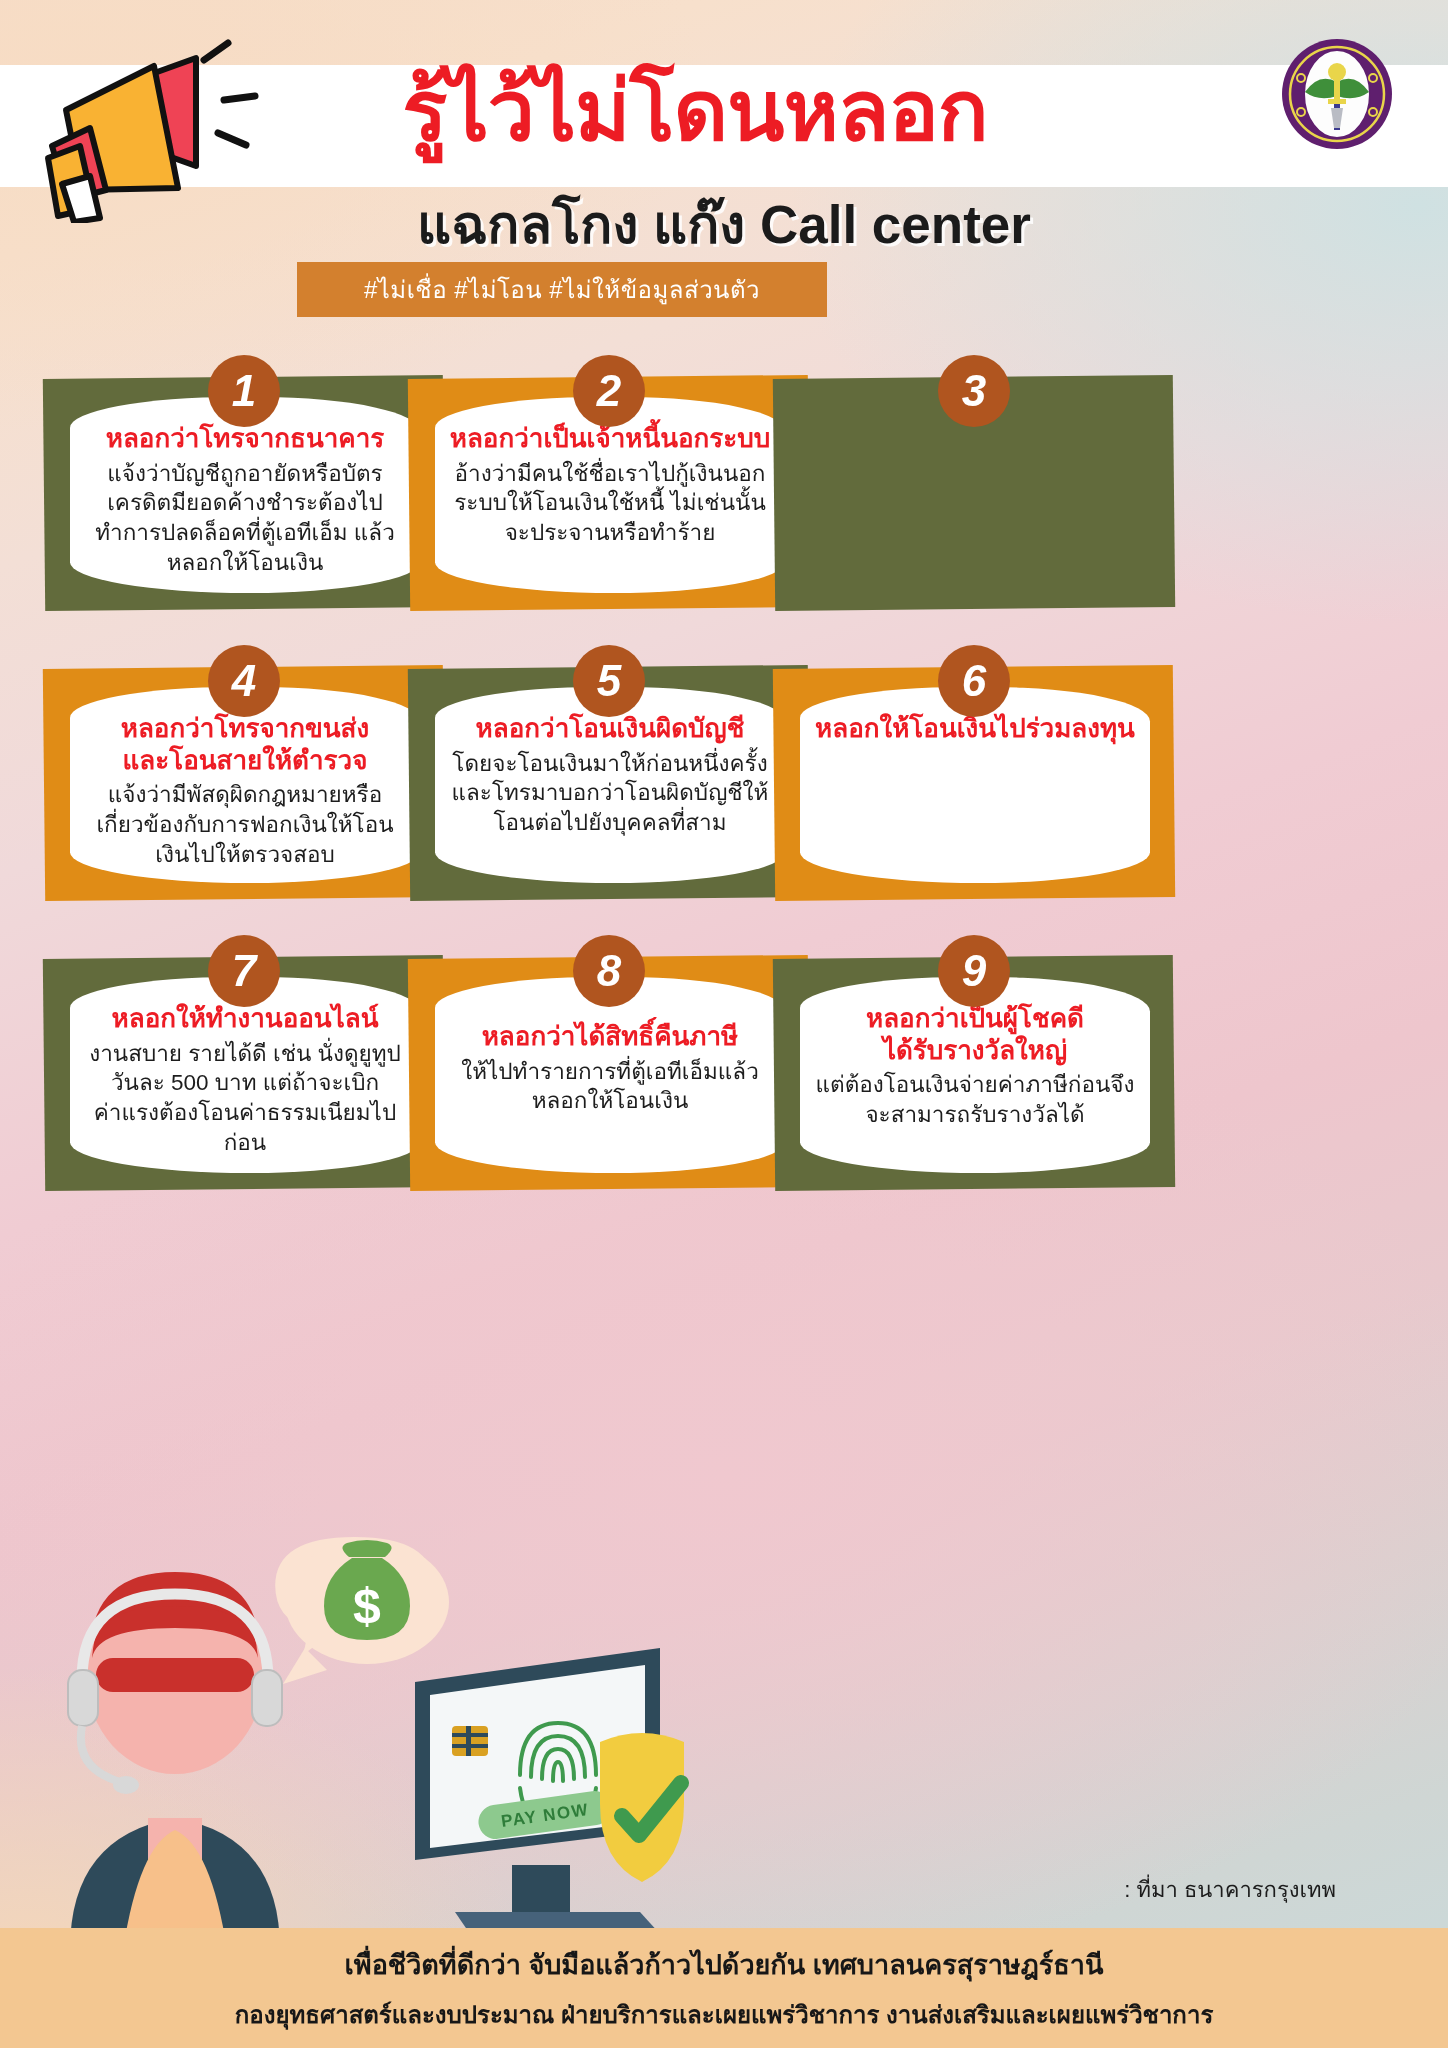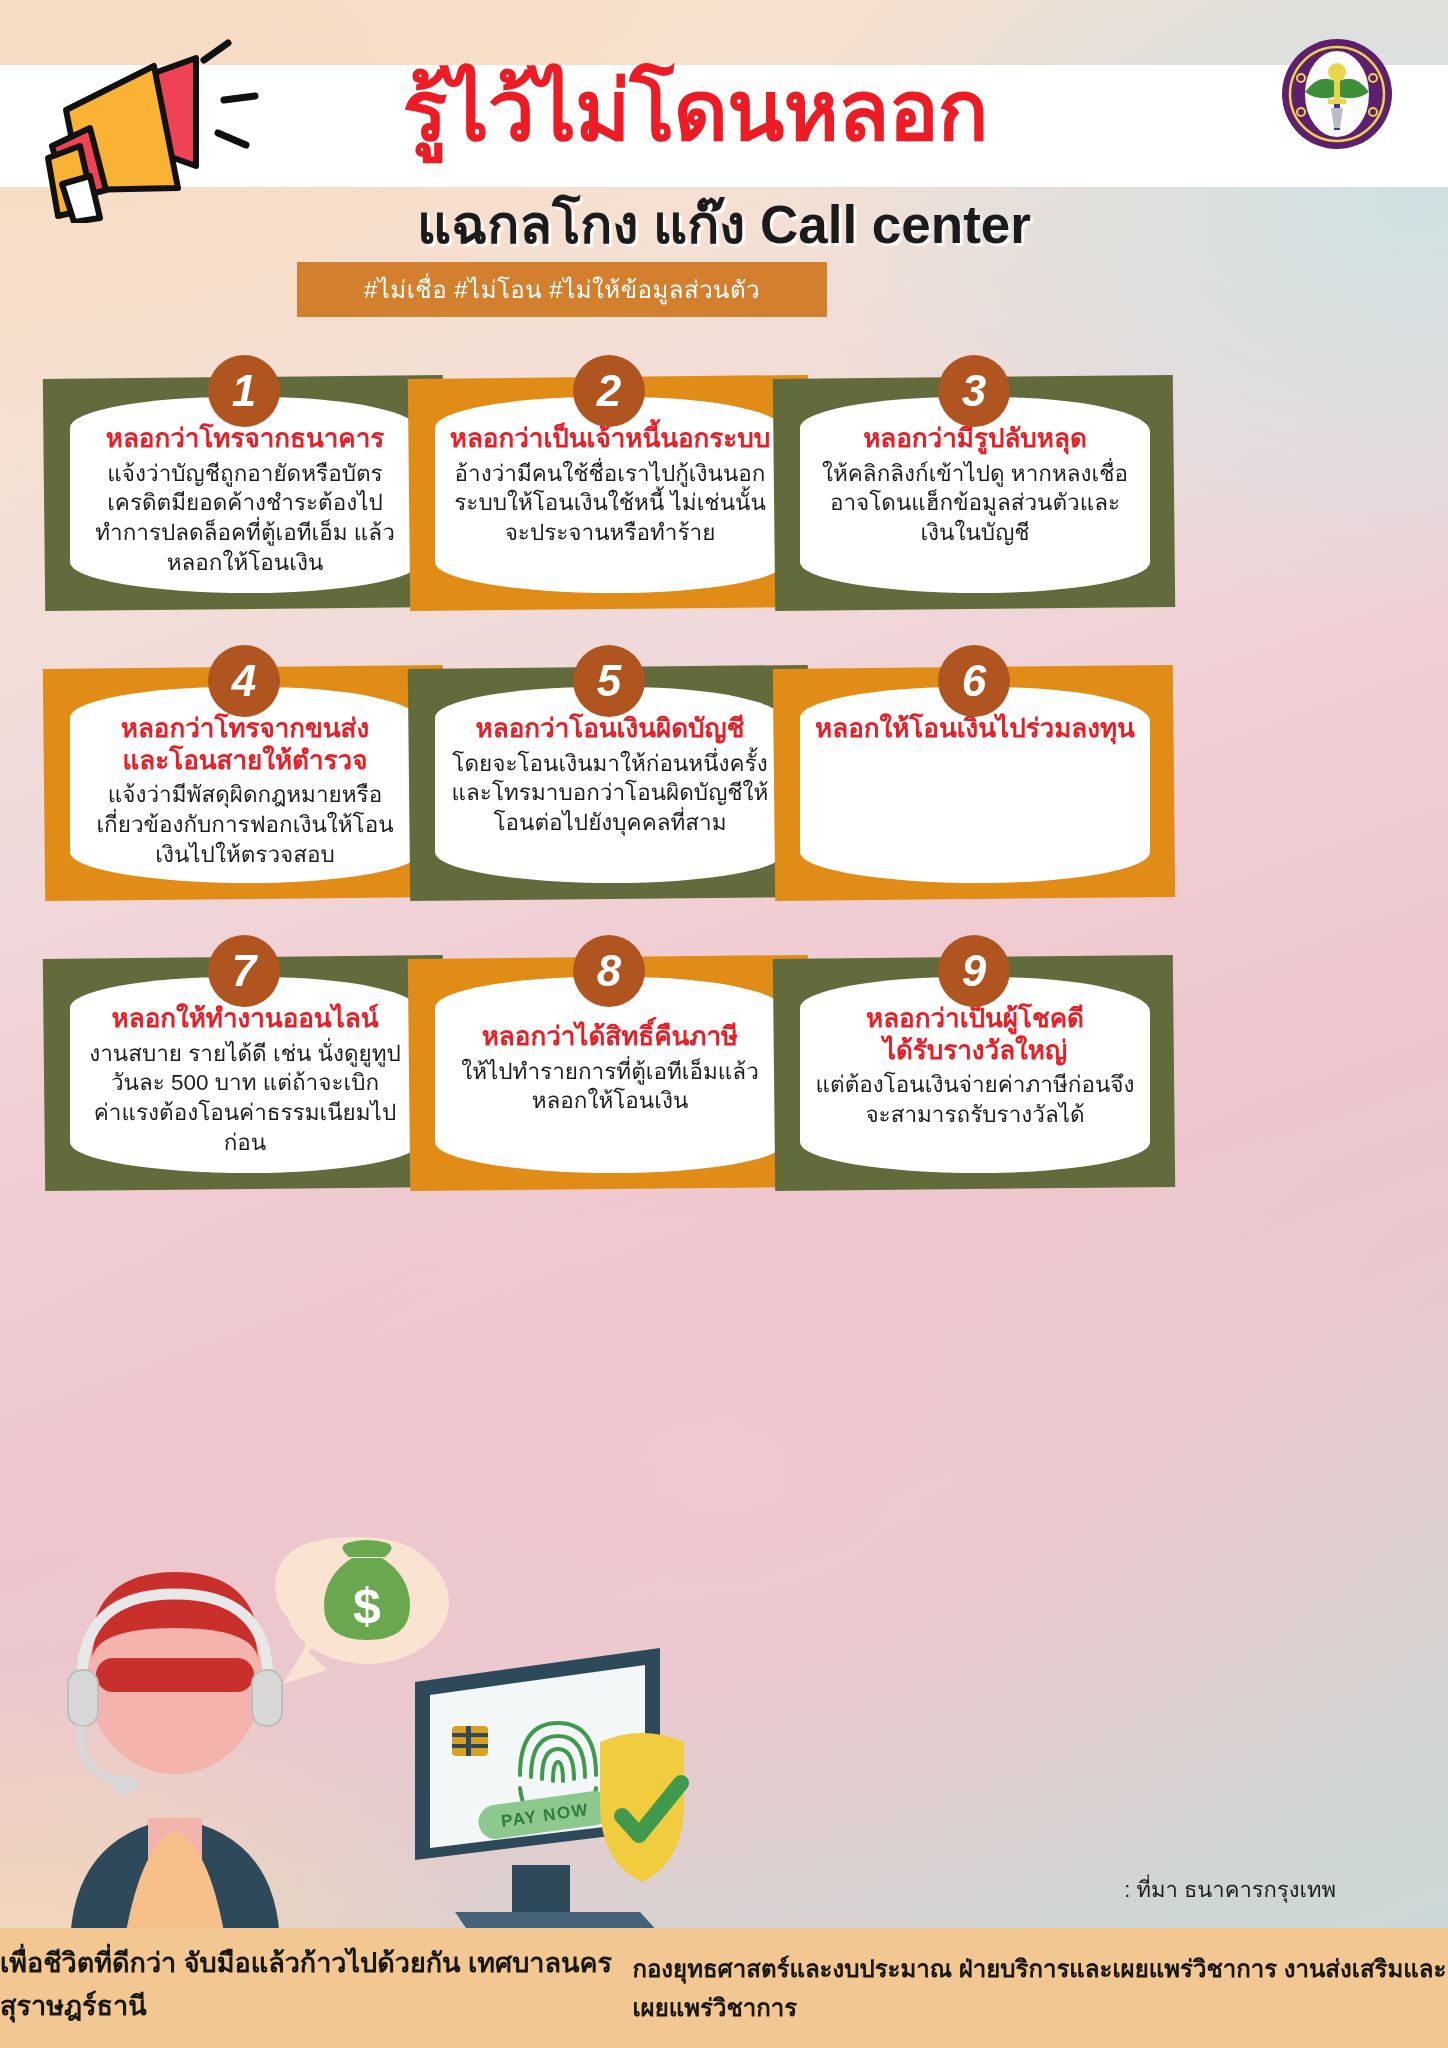--- a/index.html
+++ b/index.html
@@ -95,21 +95,21 @@
 
   
   .illus{position:absolute;left:0;top:1530px;width:780px;height:420px;z-index:3;}
   .source{
     position:absolute;right:112px;top:1872px;font-size:22px;color:#1c1c1c;z-index:6;
   }
 
   
   .footer{
     position:absolute;left:0;bottom:0;width:1448px;height:120px;
-    background:#f3c791;display:flex;flex-direction:row;
+    background:#f3c791;display:flex;flex-direction:column;
     align-items:center;justify-content:center;z-index:7;
   }
   .footer .l1{font-size:27px;font-weight:bold;color:#171717;margin-bottom:9px;}
   .footer .l2{font-size:24px;font-weight:bold;color:#171717;}
 </style>
 </head>
 <body>
 
 <div class="bg-wash"></div>
 <div class="header-band"></div>
@@ -175,24 +175,20 @@
       <div class="plate"></div>
       <div class="badge">2</div>
       <div class="bubble">
         <h3>หลอกว่าเป็นเจ้าหนี้นอกระบบ</h3>
         <p>อ้างว่ามีคนใช้ชื่อเราไปกู้เงินนอกระบบให้โอนเงินใช้หนี้ ไม่เช่นนั้นจะประจานหรือทำร้าย</p>
       </div>
     </div>
     <div class="card green" style="left:774px;">
       <div class="plate"></div>
       <div class="badge">3</div>
-      <div class="bubble">
-        <h3>หลอกว่ามีรูปลับหลุด</h3>
-        <p>ให้คลิกลิงก์เข้าไปดู หากหลงเชื่ออาจโดนแฮ็กข้อมูลส่วนตัวและเงินในบัญชี</p>
-      </div>
     </div>
   </div>
 
   <div class="row">
     <div class="card orange two-line" style="left:44px;">
       <div class="plate"></div>
       <div class="badge">4</div>
       <div class="bubble">
         <h3>
           <span>หลอกว่าโทรจากขนส่ง</span><br>

